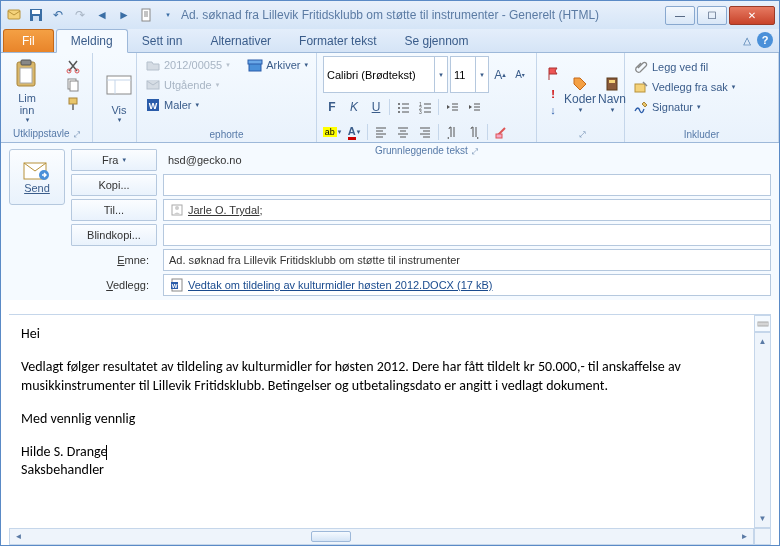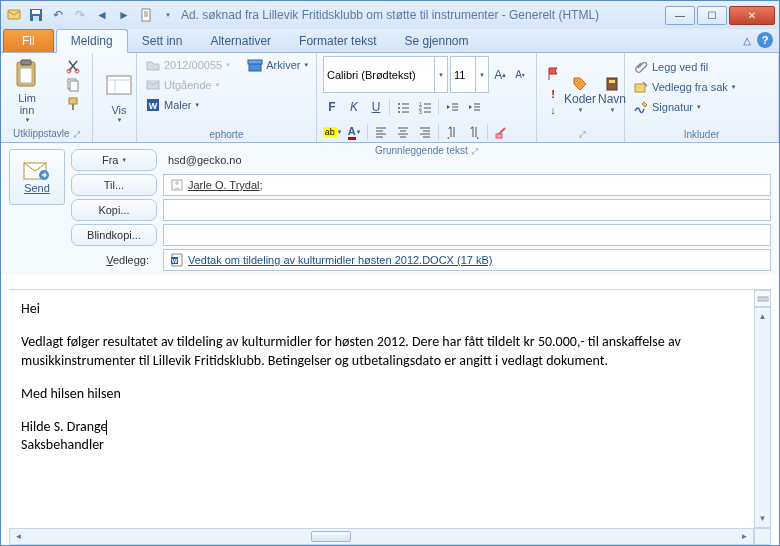--- a/index.html
+++ b/index.html
@@ -34,21 +34,21 @@
   .fontbox input { border: none; outline: none; font-size: 11px; padding: 0 3px; width: 110px; background: transparent; }
   .fontbox .sz { width: 24px; }
   .fontbox .ddar { width: 13px; text-align: center; font-size: 7px; color: #3a5c8a; border-left: 1px solid #b5c8de; height: 100%; display:flex; align-items:center; justify-content:center; }
   .toolbar-row { display: flex; gap: 4px; align-items: center; margin: 2px 0; }
   .tbtn { width: 18px; height: 18px; display: flex; align-items: center; justify-content: center; color: #3a5c8a; font-size: 12px; }
   .tbtn.sep { width: 1px; background: #c5d6ea; height: 16px; }
   .addr-area { padding: 6px 8px 4px 8px; display: flex; gap: 6px; background: #f5faff; }
   .sendbox { width: 56px; height: 56px; border: 1px solid #b5c8de; background: linear-gradient(#fbfdff,#e9f2fc); display: flex; flex-direction: column; align-items: center; justify-content: center; color: #3a5c8a; border-radius: 3px; }
   .fieldcol { flex: 1; display: flex; flex-direction: column; gap: 3px; }
   .fieldrow { display: flex; align-items: center; gap: 6px; }
-  .fieldbtn { width: 86px; height: 22px; border: 1px solid #b5c8de; background: linear-gradient(#fbfdff,#e9f2fc); display: flex; align-items: center; justify-content: center; color: #333; font-size: 11px; border-radius: 7px; }
+  .fieldbtn { width: 86px; height: 22px; border: 1px solid #b5c8de; background: linear-gradient(#fbfdff,#e9f2fc); display: flex; align-items: center; justify-content: center; color: #333; font-size: 11px; border-radius: 1px; }
   .fieldlabel { width: 86px; text-align: right; padding-right: 8px; color: #333; font-size: 11px; }
   .fieldinput { flex: 1; height: 22px; border: 1px solid #b5c8de; background: #fff; padding: 0 5px; display: flex; align-items: center; font-size: 11px; color: #333; }
   .fieldinput .val { text-decoration: underline; }
   .attach-link { color: #1a4b8e; text-decoration: underline; }
   .bodywrap { flex: 1; position: relative; border-top: 1px solid #c5d6ea; margin: 14px 8px 0 8px; }
   .ruler-corner { position: absolute; right: 0; top: 0; width: 17px; height: 17px; border: 1px solid #c5d6ea; background: #f5faff; display:flex; align-items:center; justify-content:center; }
   .bodytext { position: absolute; left: 0; right: 17px; top: 0; bottom: 17px; padding: 10px 12px; font-family: Calibri, sans-serif; font-size: 14px; color: #000; line-height: 1.35; overflow: hidden; background: #fff; }
   .bodytext p { margin-bottom: 14px; }
   .cursor { display:inline-block; width:1px; height:15px; background:#000; vertical-align:text-bottom; margin-left:-1px; }
   .hscroll { position: absolute; left:0; right:17px; bottom:0; height:17px; background: #eef4fb; border: 1px solid #c5d6ea; display:flex; align-items:center; }
@@ -400,36 +400,42 @@
           </svg>
         </span>
       <span style="text-decoration:underline">Send</span>
     </div>
     <div class="fieldcol">
       <div class="fieldrow">
         <div class="fieldbtn"><span>Fra</span>&nbsp;<span class="dd-arrow">▾</span></div>
         <div style="flex:1;padding:3px 5px;color:#333">hsd@gecko.no</div>
       </div>
       <div class="fieldrow">
+        <div class="fieldbtn">Kopi...</div>
+        <div class="fieldinput"></div>
+      </div>
+      <div class="fieldrow">
         <div class="fieldbtn">Til...</div>
         <div class="fieldinput"><span class="smallicon" style="margin-right:3px">
               <svg width="12" height="12">
                 <rect x="1" y="1" width="10" height="10" fill="#fff" stroke="#aaa"></rect>
                 <circle cx="6" cy="4" r="2" fill="#ccc"></circle>
                 <path d="M3 10 q3 -3 6 0" fill="#ccc"></path>
               </svg>
             </span><span class="val">Jarle O. Trydal</span>;</div>
       </div>
       <div class="fieldrow">
-        <div class="fieldbtn">Kopi...</div>
-        <div class="fieldinput"></div>
-      </div>
-      <div class="fieldrow">
         <div class="fieldbtn">Blindkopi...</div>
         <div class="fieldinput"></div>
+      </div>
+      <div class="fieldrow">
+        <div class="fieldlabel"><u>E</u>mne:</div>
+        <div class="fieldinput">
+            <span>Ad. søknad fra Lillevik Fritidsklubb om støtte til instrumenter</span>
+          </div>
       </div>
       <div class="fieldrow">
         <div class="fieldlabel"><u>V</u>edlegg:</div>
         <div class="fieldinput">
             <span class="smallicon" style="margin-right:3px">
               <svg width="14" height="14">
                 <rect x="2" y="1" width="10" height="12" fill="#fff" stroke="#888"></rect>
                 <rect x="1" y="4" width="7" height="7" fill="#2a5caa"></rect>
                 <text x="4.5" y="10" font-size="6" fill="#fff" text-anchor="middle" font-weight="bold">W</text>
               </svg>
@@ -443,21 +449,21 @@
   <div class="bodywrap">
     <div class="ruler-corner">
         <svg width="12" height="12">
           <rect x="1" y="4" width="10" height="4" fill="#fff" stroke="#aaa"></rect>
           <path d="M3 4v4M5 4v4M7 4v4M9 4v4" stroke="#aaa"></path>
         </svg>
       </div>
     <div class="bodytext">
       <p>Hei</p>
       <p>Vedlagt følger resultatet av tildeling av kulturmidler for høsten 2012. Dere har fått tildelt kr 50.000,- til anskaffelse av musikkinstrumenter til Lillevik Fritidsklubb. Betingelser og utbetalingsdato er angitt i vedlagt dokument.</p>
-      <p>Med hilsen hilsen</p>
+      <p>Med vennlig vennlig</p>
       <p style="margin-bottom:0"><span>Hilde S. Drange</span><span class="cursor"></span></p>
       <p style="margin-bottom:0">Saksbehandler</p>
     </div>
     <div class="vscroll">
       <div class="arrow">▲</div>
       <div style="flex:1"></div>
       <div class="arrow">▼</div>
     </div>
     <div class="hscroll">
       <div class="arrow">◄</div>

